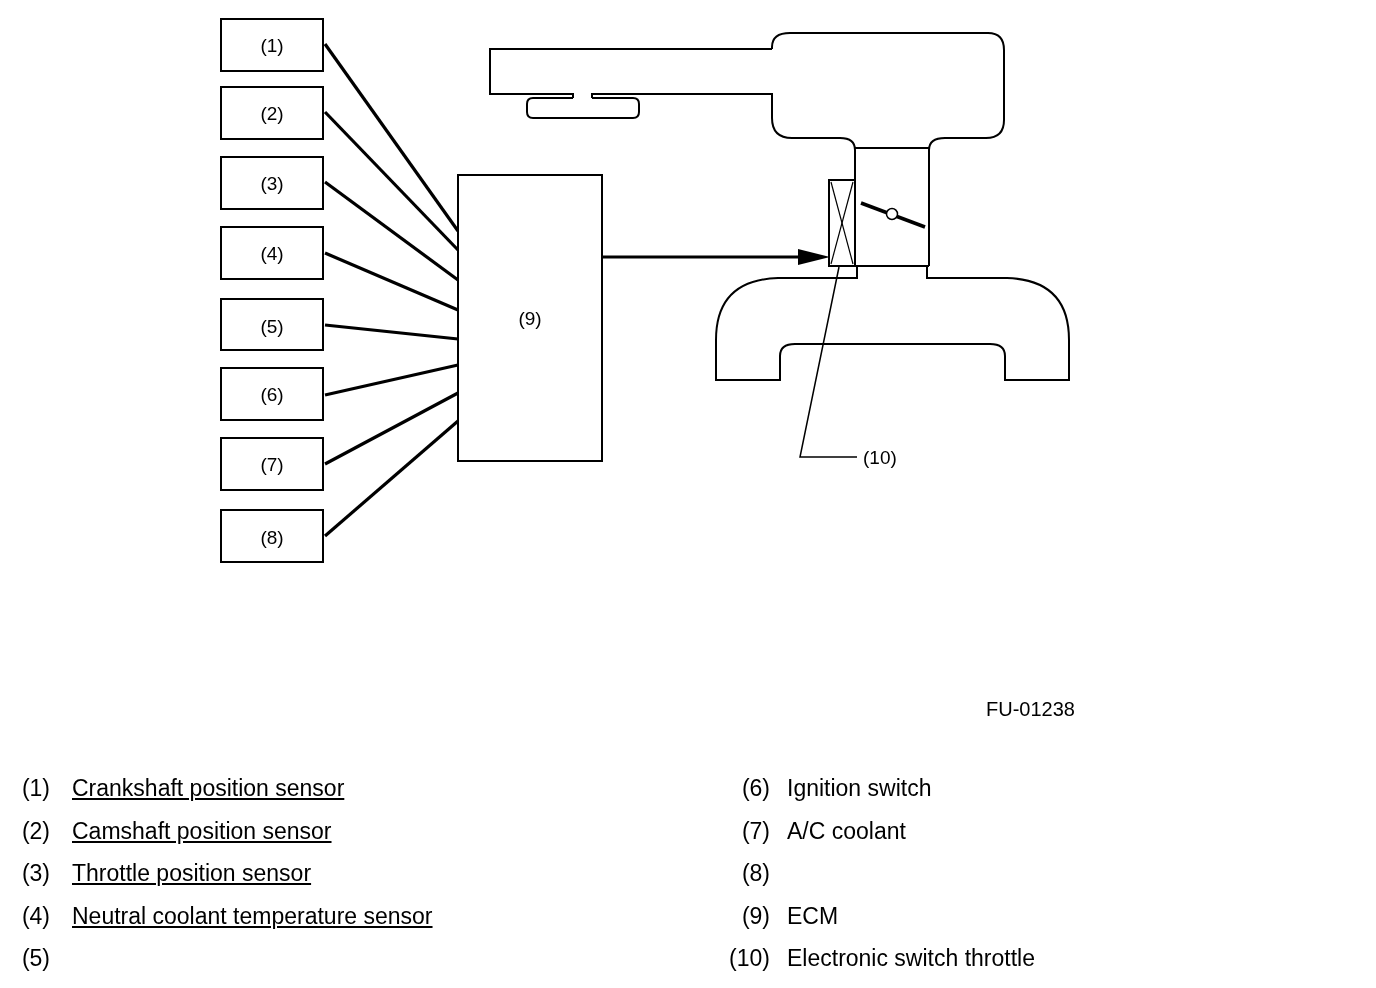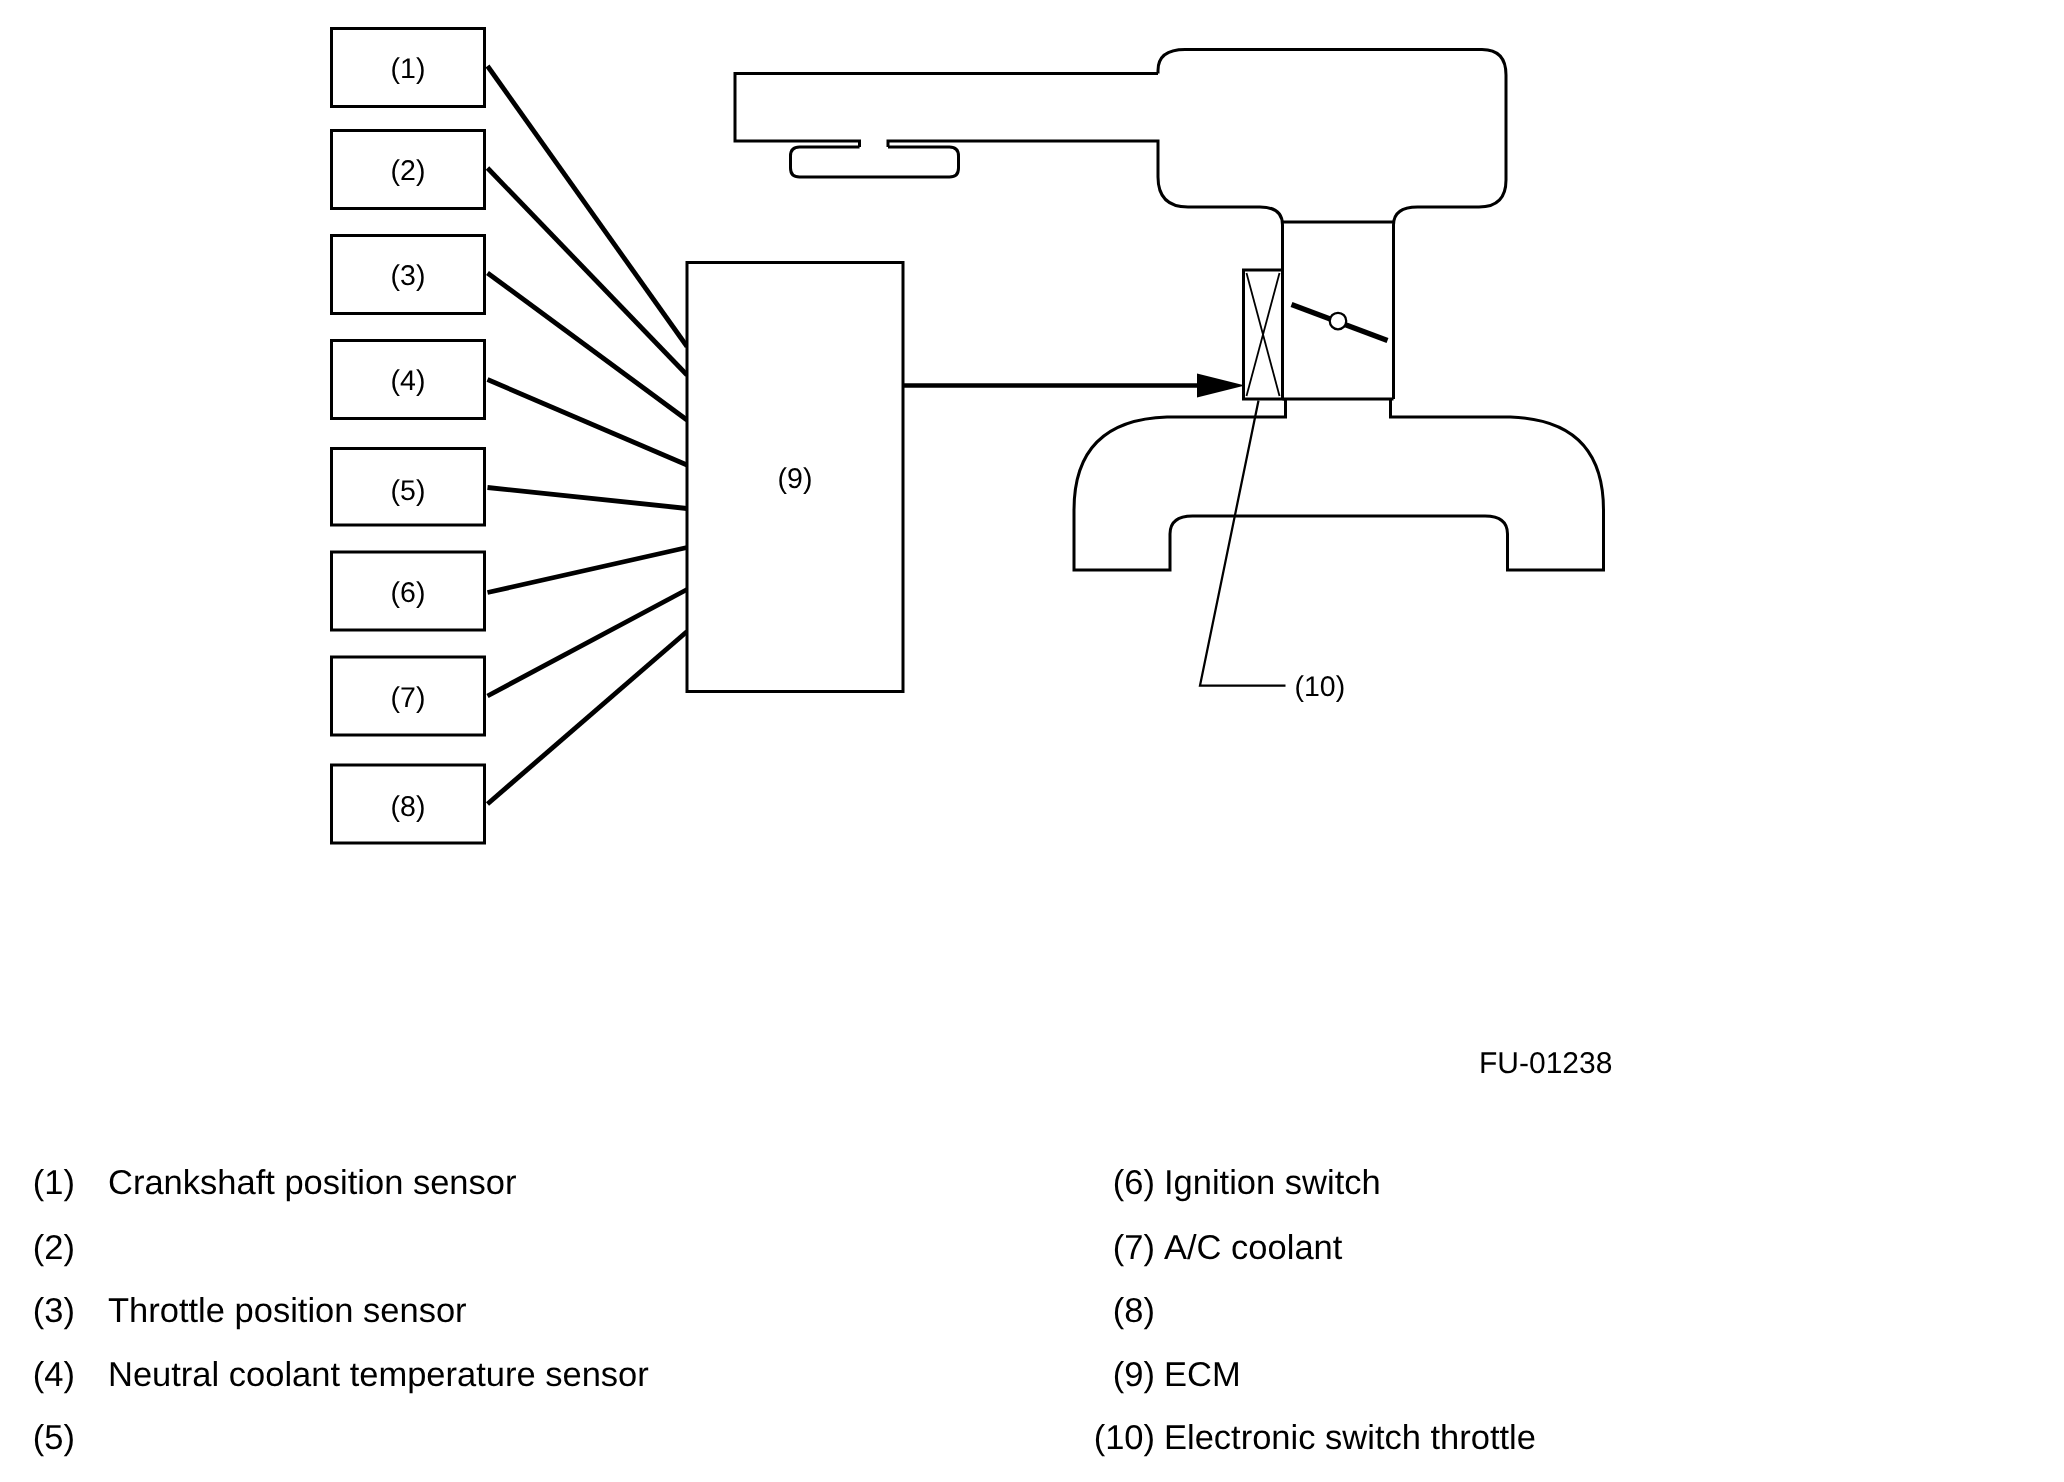--- a/index.html
+++ b/index.html
@@ -5,24 +5,24 @@
   html, body { margin: 0; padding: 0; background: #ffffff; }
   body { width: 1376px; height: 988px; position: relative; overflow: hidden;
          font-family: "Liberation Sans", sans-serif; color: #000; }
   #diagram { position: absolute; left: 0; top: 0; }
   .lbl { font-family: "Liberation Sans", sans-serif; font-size: 19px; fill: #000; }
   .legend { position: absolute; font-size: 23px; line-height: 42.5px; }
   .legend .row { display: flex; white-space: nowrap; height: 42.5px; }
   .legend .num { text-align: right; }
   #legend-left { left: 18px; top: 767px; }
   #legend-left .num { width: 32px; }
-  #legend-left .txt { margin-left: 22px; }
+  #legend-left .txt { margin-left: 22px; text-decoration: underline; }
   #legend-right { left: 722px; top: 767px; }
   #legend-right .num { width: 48px; }
-  #legend-right .txt { margin-left: 6px; }
+  #legend-right .txt { margin-left: 17px; }
   #figure-code { position: absolute; left: 986px; top: 682px; font-size: 20px; margin-top: 16px; }
 </style>
 </head>
 <body>
 
 <svg id="diagram" width="1376" height="988" viewBox="0 0 1376 988">
 
   <g>
     <rect x="221" y="19" width="102" height="52" fill="#fff" stroke="#000" stroke-width="2"></rect>
     <text class="lbl" x="272" y="52" text-anchor="middle">(1)</text>
@@ -120,20 +120,21 @@
 
 <div id="figure-code">FU-01238</div>
 
 <div id="legend-left" class="legend">
   <div class="row">
       <span class="num">(1)</span>
       <span class="txt">Crankshaft position sensor</span>
     </div>
   <div class="row">
       <span class="num">(2)</span>
+      <span class="txt">Camshaft position sensor</span>
     </div>
   <div class="row">
       <span class="num">(3)</span>
       <span class="txt">Throttle position sensor</span>
     </div>
   <div class="row">
       <span class="num">(4)</span>
       <span class="txt">Neutral coolant temperature sensor</span>
     </div>
   <div class="row">

